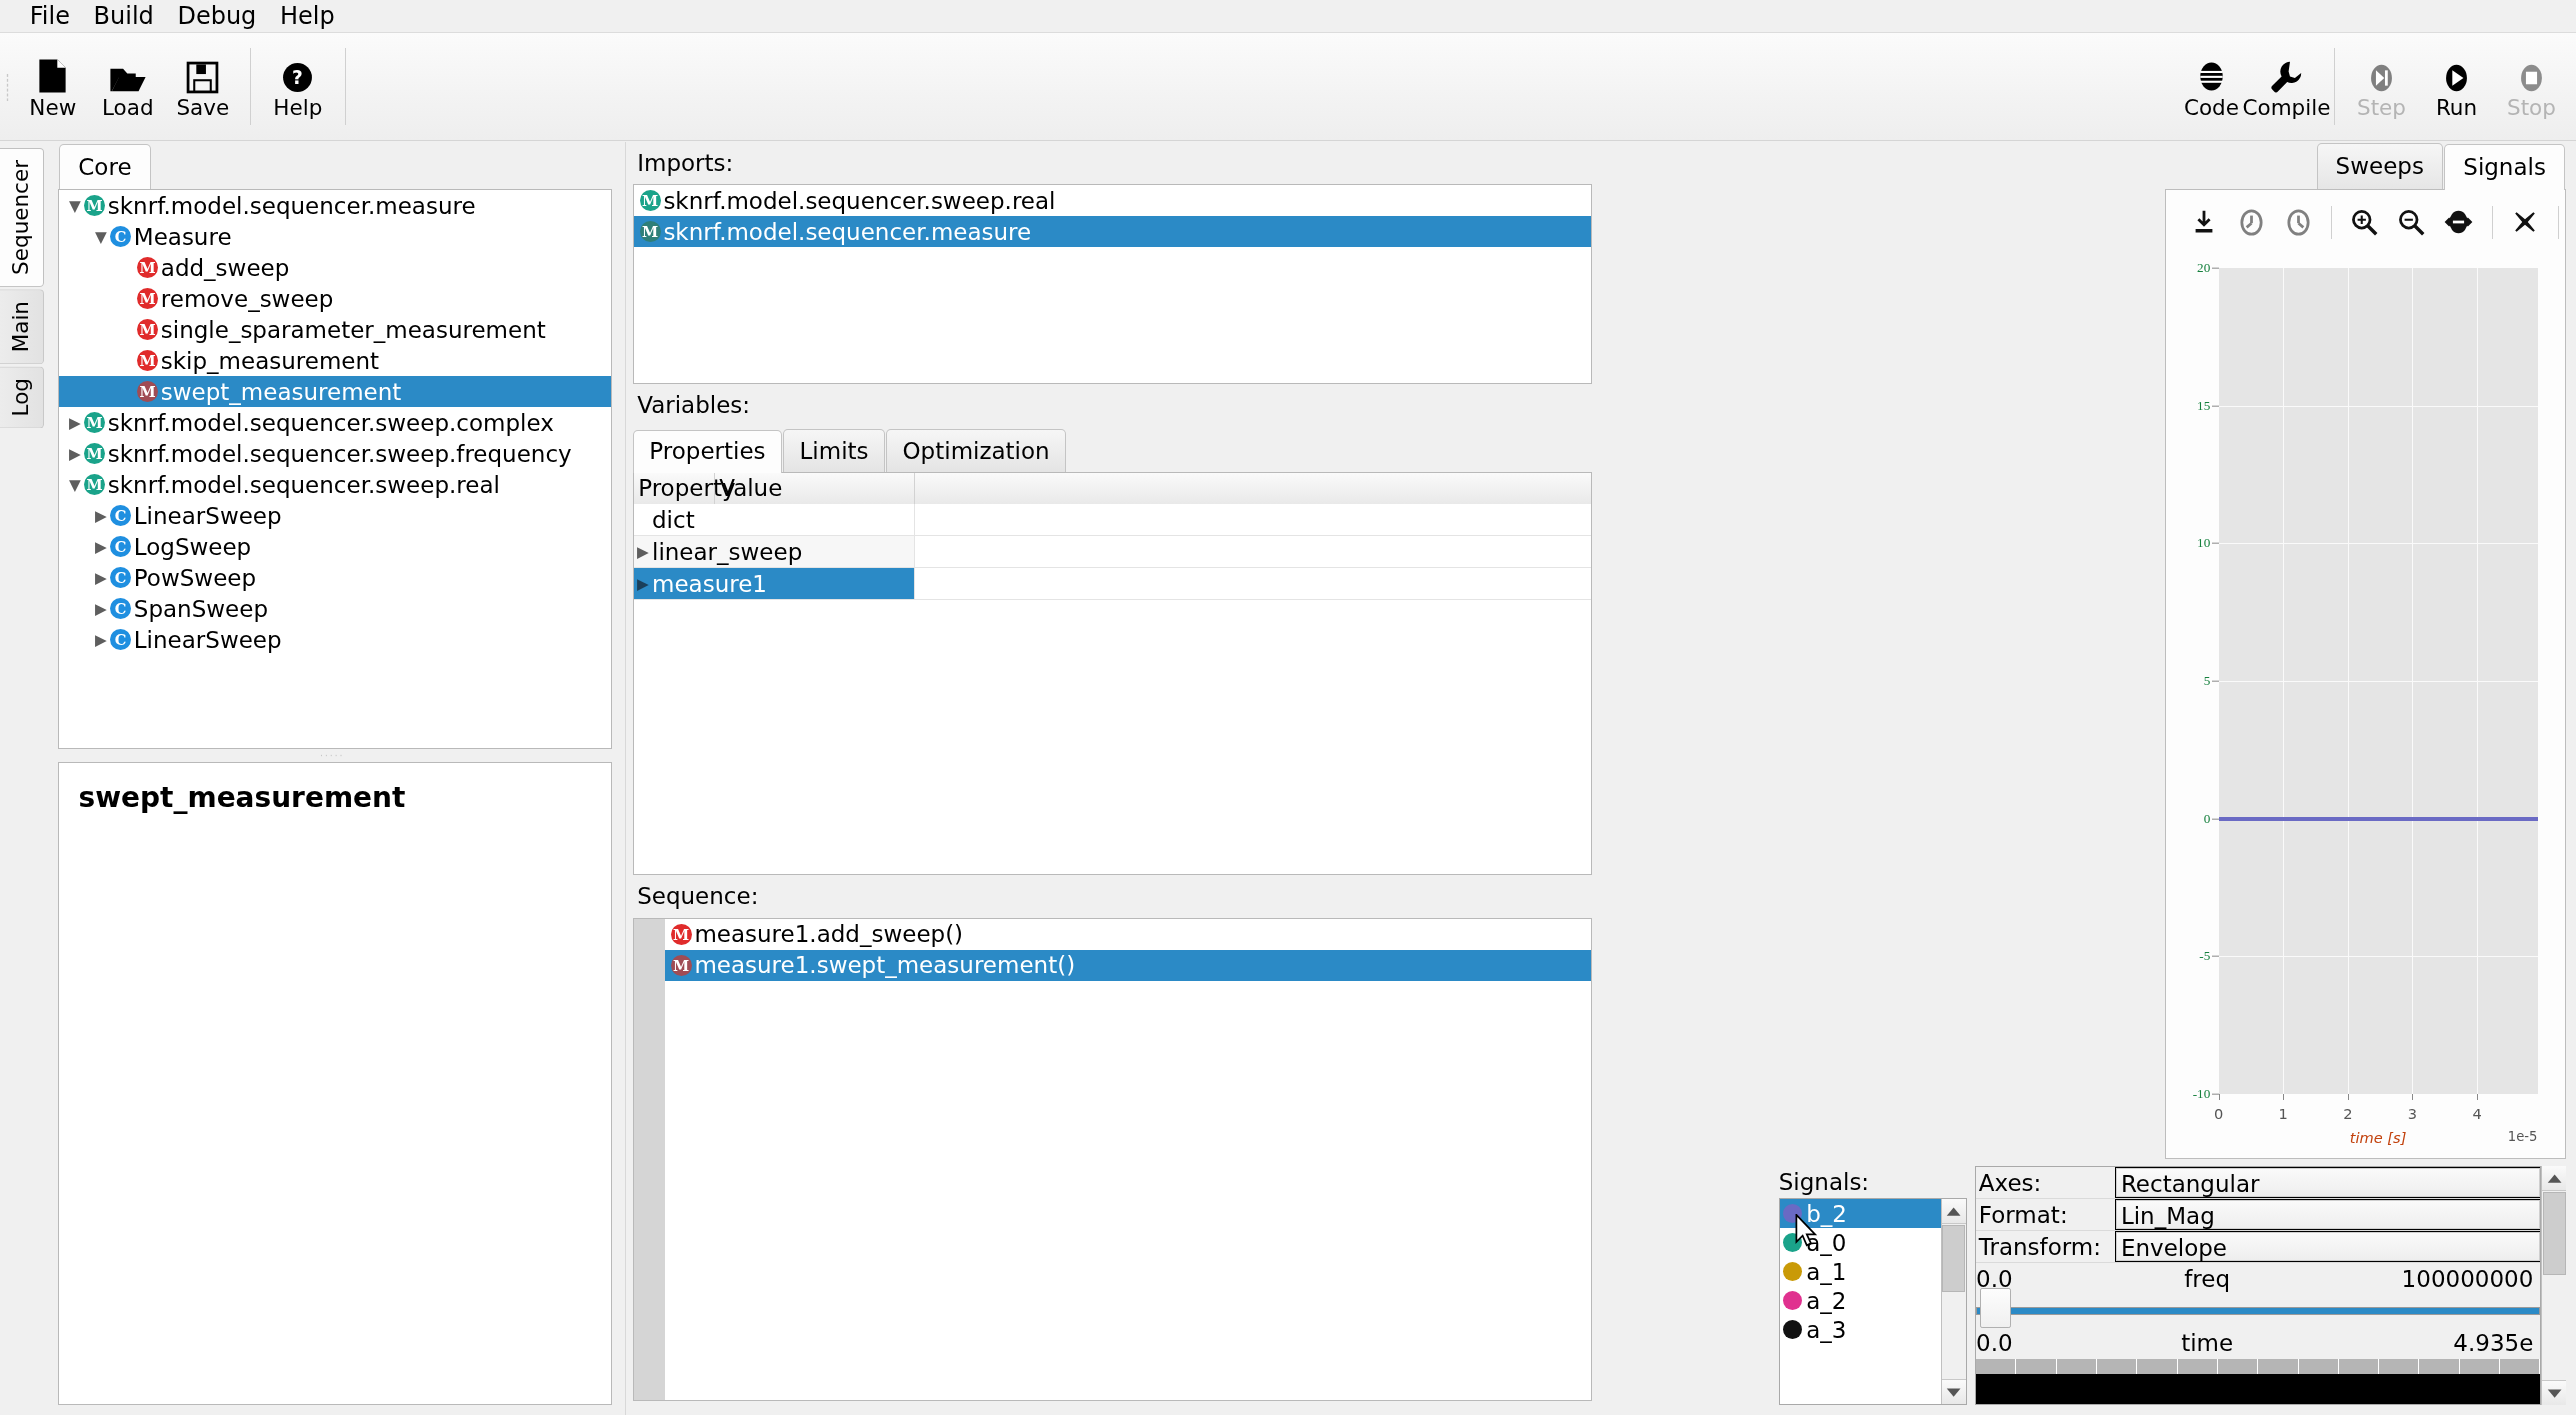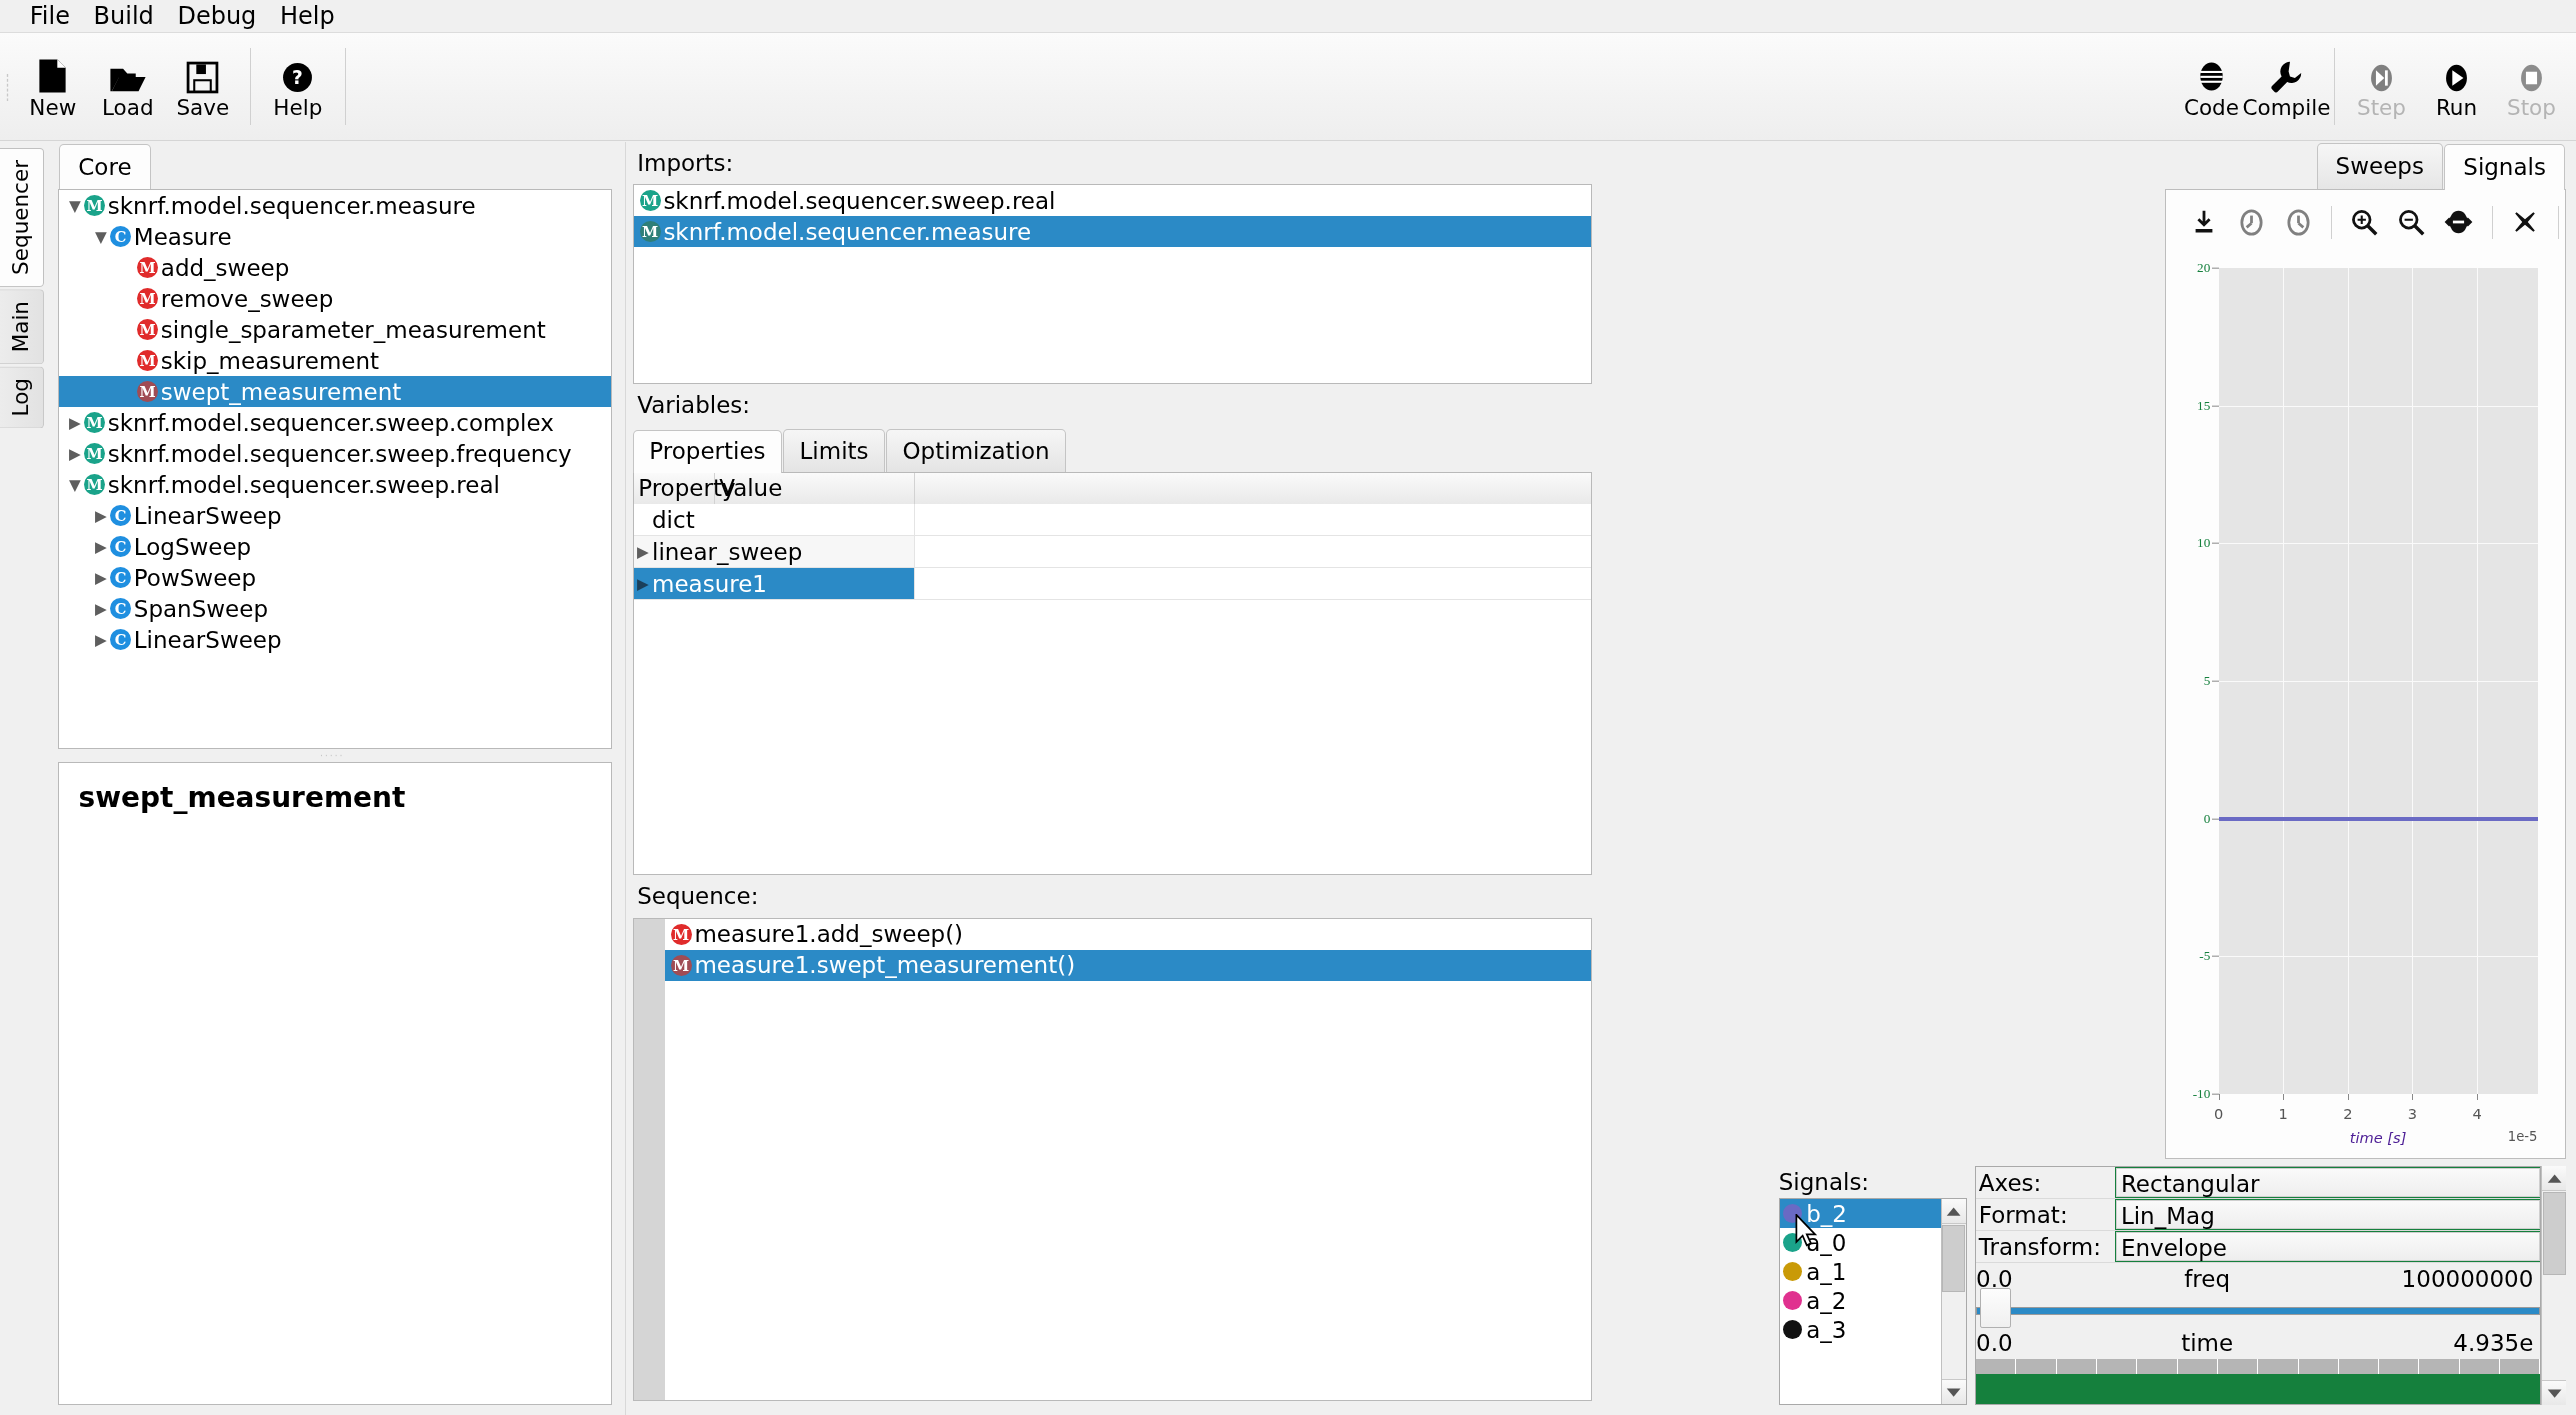--- a/index.html
+++ b/index.html
@@ -273,40 +273,40 @@
   .ytickmark { position:absolute; right:100%; width:6.3px; height:0.7px; background:#888; transform:translateY(-50%);}
   .xtick {
     position:absolute; top: 100%; margin-top: 11px;
     transform: translateX(-50%);
     font-size: 14.6px; color:#555;
   }
   .xtickmark { position:absolute; top:100%; height:6.3px; width:0.7px; background:#888; }
   .xlabel {
     position:absolute; top:100%; margin-top: 35px; left:50%;
     transform:translateX(-50%);
-    font-size: 14.6px; color:#4c1d95; font-style: italic;
+    font-size: 14.6px; color:#c2410c; font-style: italic;
   }
   .exp-label { position:absolute; top:100%; margin-top: 35px; right:0; font-size:13.2px; color:#555; }
 
   .sig-area { display:flex; margin-top: 7px; flex:1; gap: 8.3px; }
   .sig-left { width: 188px; display:flex; flex-direction:column; }
   .sig-label { font-size: 23px; line-height: 32px; }
   .sig-list-wrap { display:flex; border:0.7px solid #a9a9a9; background:#fff; flex:1; position:relative; overflow:hidden; }
   .sig-list { flex:1; }
   .sig-row { display:flex; align-items:center; height: 29px; font-size: 23px; padding-left: 2.8px; cursor:default;}
   .sig-row.sel { background:#2b8ac6; color:#fff; }
   .dot { width:19.5px;height:19.5px;border-radius:50%;margin-right:4.2px;flex:0 0 19.5px; }
   .sbar { width: 25px; background:#f0f0f0; border-left:0.7px solid #c0c0c0; display:flex; flex-direction:column; }
   .sbtn { height:25px; display:flex;align-items:center;justify-content:center; background:linear-gradient(to bottom,#fafafa,#e8e8e8); border-bottom:0.7px solid #c8c8c8;}
   .sbtn.bot { border-bottom:none; border-top:0.7px solid #c8c8c8; }
   .sthumb { background:#cdcdcd; border:0.7px solid #b6b6b6; height:67px; margin: 0.7px; }
   .strack { flex:1; }
 
   .sig-right { flex:1; display:flex; }
-  .prop-panel { flex:1; border:0.7px solid #a9a9a9; background:#15803d; overflow:hidden; position:relative; }
+  .prop-panel { flex:1; border:0.7px solid #a9a9a9; background:#000000; overflow:hidden; position:relative; }
   .pp-row { display:flex; align-items:stretch; height: 32px; border-bottom:0.7px solid #dadada; }
   .pp-key { width: 139px; font-size:23px; line-height:32px; padding-left:2.8px; background:#f0f0f0; }
   .pp-val { flex:1; font-size:23px; line-height:31px; padding-left:4.2px;
             background:linear-gradient(to bottom,#fafafa,#eeeeee); border:0.7px solid #cfcfcf; margin:0.7px; }
   .pp-kv { display:flex; height:32px; font-size:23px; line-height:32px; background:#f0f0f0;}
   .pp-kv .k { width: 389px; text-align:center; }
   .pp-kv .v { flex:1; text-align:right; padding-right:7px; }
   .slider-row { height: 32px; position:relative; background:#f0f0f0; display:flex; align-items:center;}
   .slider-groove { flex:1; height:8.3px; background:#2b8ac6; border:0.7px solid #9a9a9a; }
   .slider-handle { position:absolute; left:4.2px; top:-7px; width:31px;height:40px;

